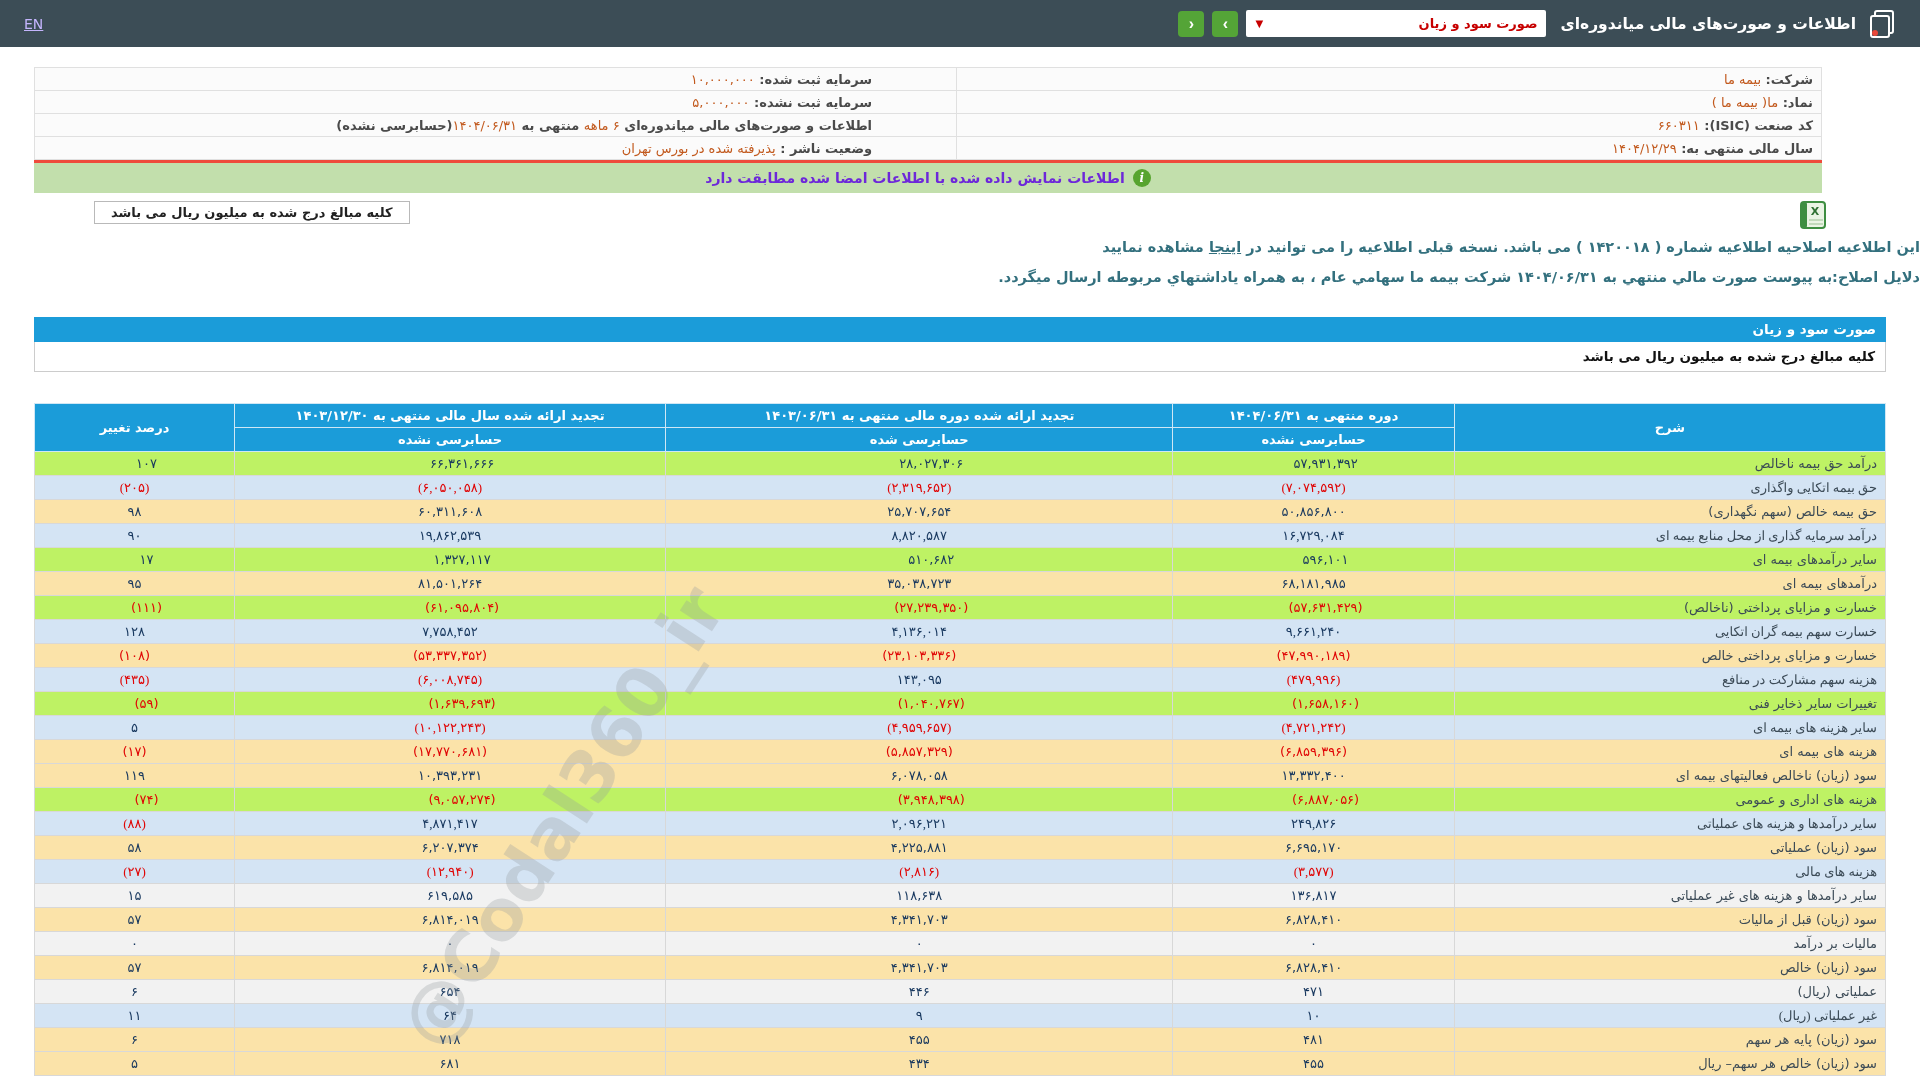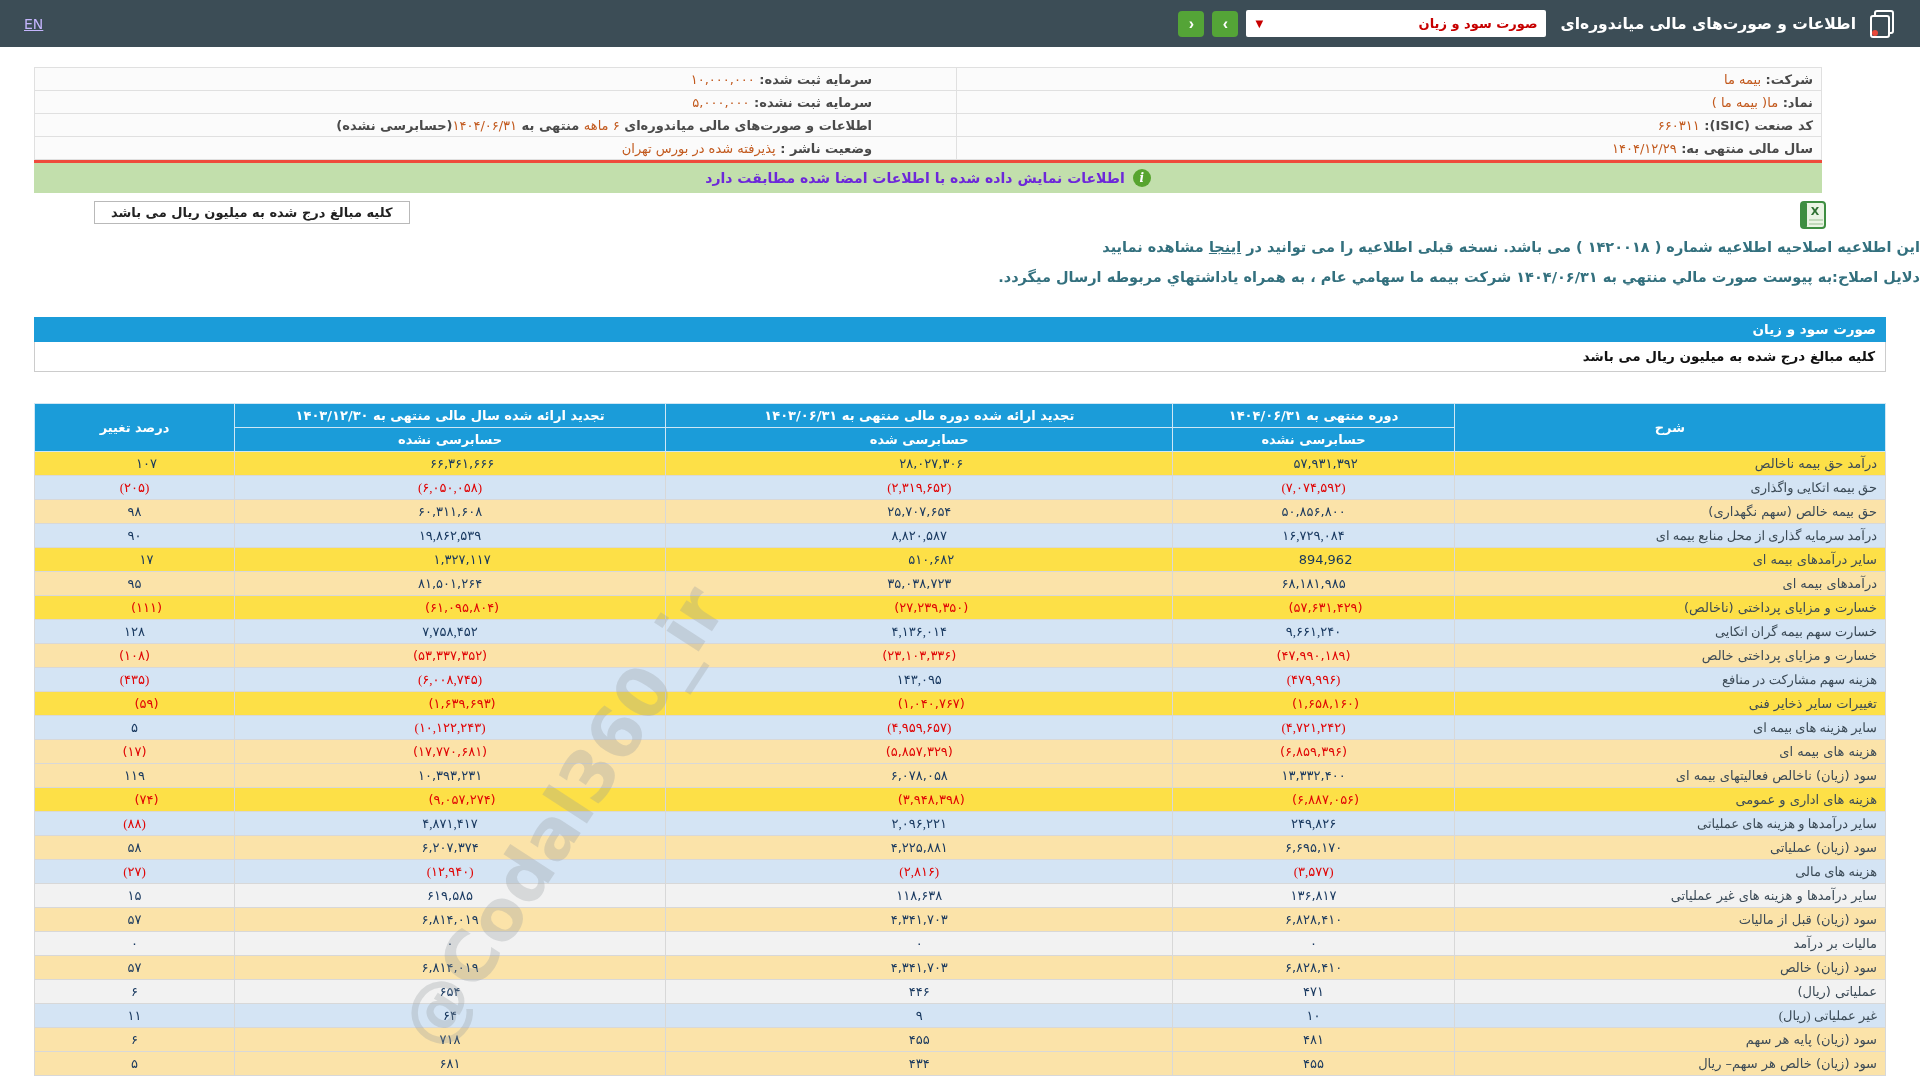--- a/index.html
+++ b/index.html
@@ -65,21 +65,21 @@
   .income-wrap { margin:31px 34px 0 34px; position:relative; }
   table.income { width:1852px; border-collapse:collapse; table-layout:fixed; }
   table.income th { background:#1B9CD9; color:#fff; font-size:13px; font-weight:bold;
     height:24px; border:1px solid #cfe7f5; text-align:center; vertical-align:middle; }
   table.income td { height:24px; border:1px solid #d8d8d8; font-size:13px;
     vertical-align:middle; }
   td.cell-label { text-align:right; padding-right:8px; color:#3B4A56; font-size:12.5px; }
   td.cell-num { text-align:center; }
   .num { direction:ltr; unicode-bidi:embed; color:#17375E; }
   .num.neg { color:#E00505; }
-  tr.tone-white  td { background:#fde047;padding-left:24px; }
+  tr.tone-white  td { background:#bef264;padding-left:24px; }
   tr.tone-gray   td { background:#f2f2f2; }
   tr.tone-blue   td { background:#D4E4F4;font-family:Liberation Serif, serif; }
   tr.tone-yellow td { background:#FBE3A9; }
 
   
   .watermark { position:absolute; left:500px; top:250px; width:1000px; pointer-events:none;
     transform:rotate(-57deg); transform-origin:260px 320px;
     font-size:70px; font-weight:bold; color:rgba(150,155,160,0.30); z-index:5;
     direction:ltr; }
 </style>
@@ -197,21 +197,21 @@
         </tr>
         <tr class="tone-blue">
           <td class="cell-label">درآمد سرمایه گذاری از محل منابع بیمه ای</td>
           <td class="cell-num"><span class="num">۱۶,۷۲۹,۰۸۴</span></td>
           <td class="cell-num"><span class="num">۸,۸۲۰,۵۸۷</span></td>
           <td class="cell-num"><span class="num">۱۹,۸۶۲,۵۳۹</span></td>
           <td class="cell-num"><span class="num">۹۰</span></td>
         </tr>
         <tr class="tone-white">
           <td class="cell-label">سایر درآمدهای بیمه ای</td>
-          <td class="cell-num"><span class="num">894,962</span></td>
+          <td class="cell-num"><span class="num">۵۹۶,۱۰۱</span></td>
           <td class="cell-num"><span class="num">۵۱۰,۶۸۲</span></td>
           <td class="cell-num"><span class="num">۱,۳۲۷,۱۱۷</span></td>
           <td class="cell-num"><span class="num">۱۷</span></td>
         </tr>
         <tr class="tone-yellow">
           <td class="cell-label">درآمدهای بیمه ای</td>
           <td class="cell-num"><span class="num">۶۸,۱۸۱,۹۸۵</span></td>
           <td class="cell-num"><span class="num">۳۵,۰۳۸,۷۲۳</span></td>
           <td class="cell-num"><span class="num">۸۱,۵۰۱,۲۶۴</span></td>
           <td class="cell-num"><span class="num">۹۵</span></td>

